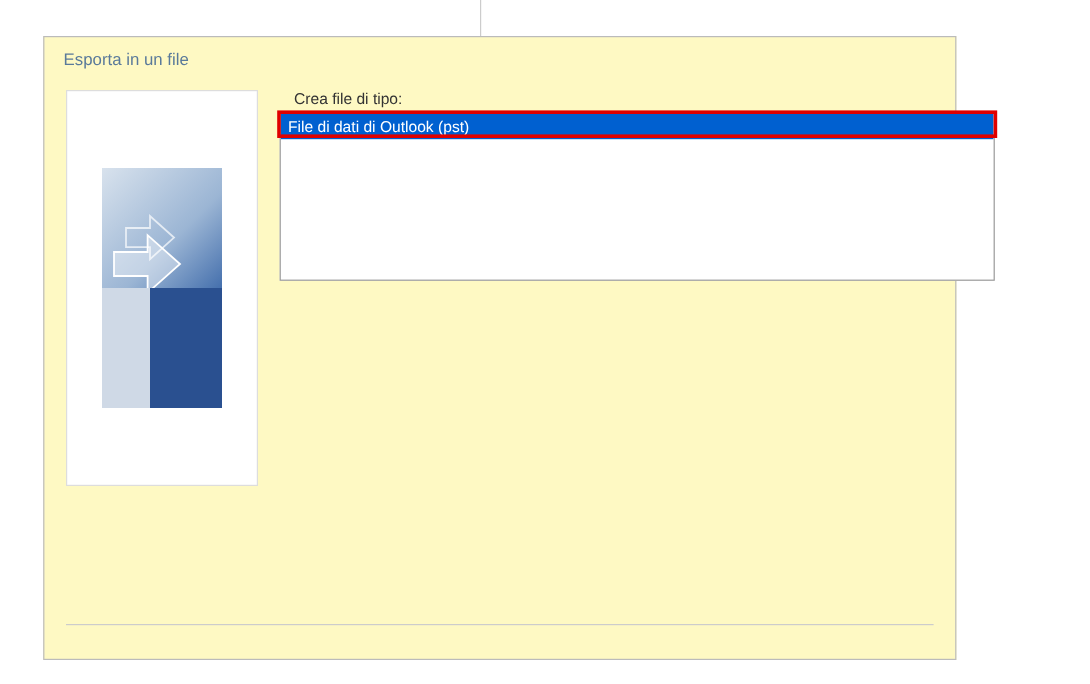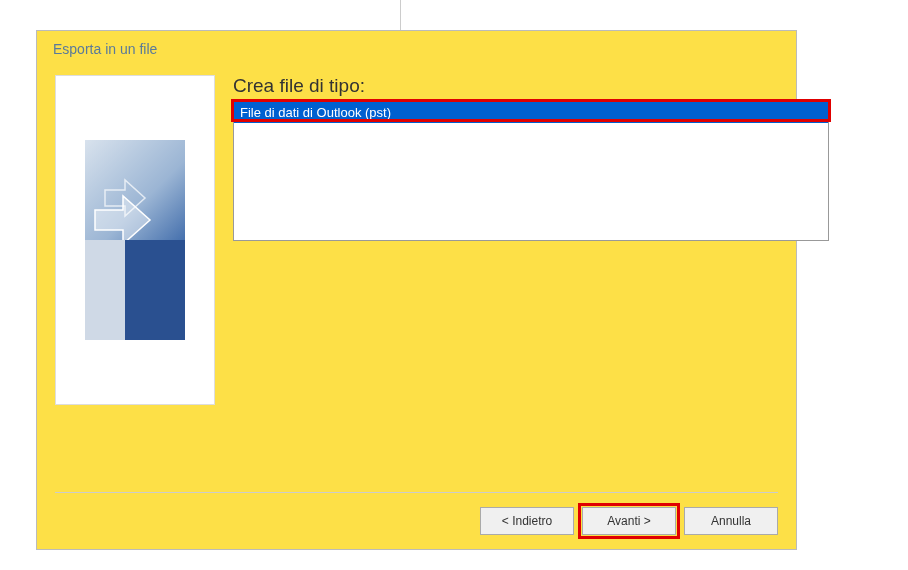--- a/index.html
+++ b/index.html
@@ -23,21 +23,21 @@
       height: 30px;
       background: #ccc;
     }
     .dialog {
       position: absolute;
       left: 36px;
       top: 30px;
       width: 761px;
       height: 520px;
       border: 1px solid #bbb;
-      background: #fde047;
+      background: #fef9c3;
     }
     .dialog-title {
       padding: 10px 16px;
       font-size: 14px;
       color: #5a7a9a;
       font-weight: normal;
     }
     .dialog-body {
       display: flex;
       padding: 8px 18px 0 18px;
@@ -62,23 +62,24 @@
     }
     .wizard-image svg {
       position: absolute;
       top: 0;
       left: 0;
     }
     .form-area {
       flex: 1;
     }
     .field-label {
-      font-size: 19px;
+      font-size: 13px;
       color: #333;
       margin-bottom: 4px;
+      margin-left: 12px;
     }
     .listbox-wrap {
       position: relative;
     }
     .listbox {
       border: 1px solid #999;
       width: 596px;
       height: 140px;
       background: #fff;
       overflow: hidden;
@@ -169,26 +170,14 @@
         <div class="listbox">
           <div class="list-item selected">File di dati di Outlook (pst)</div>
         </div>
         <div class="highlight-red-list"></div>
       </div>
     </div>
   </div>
 
   <div class="dialog-footer">
     <div class="footer-divider"></div>
-    <div class="button-row">
-      <div class="btn-wrap">
-        <button class="btn">&lt; Indietro</button>
-      </div>
-      <div class="btn-wrap">
-        <button class="btn">Avanti &gt;</button>
-        <div class="highlight-red-btn"></div>
-      </div>
-      <div class="btn-wrap">
-        <button class="btn">Annulla</button>
-      </div>
-    </div>
   </div>
 </div>
 
 </body></html>

